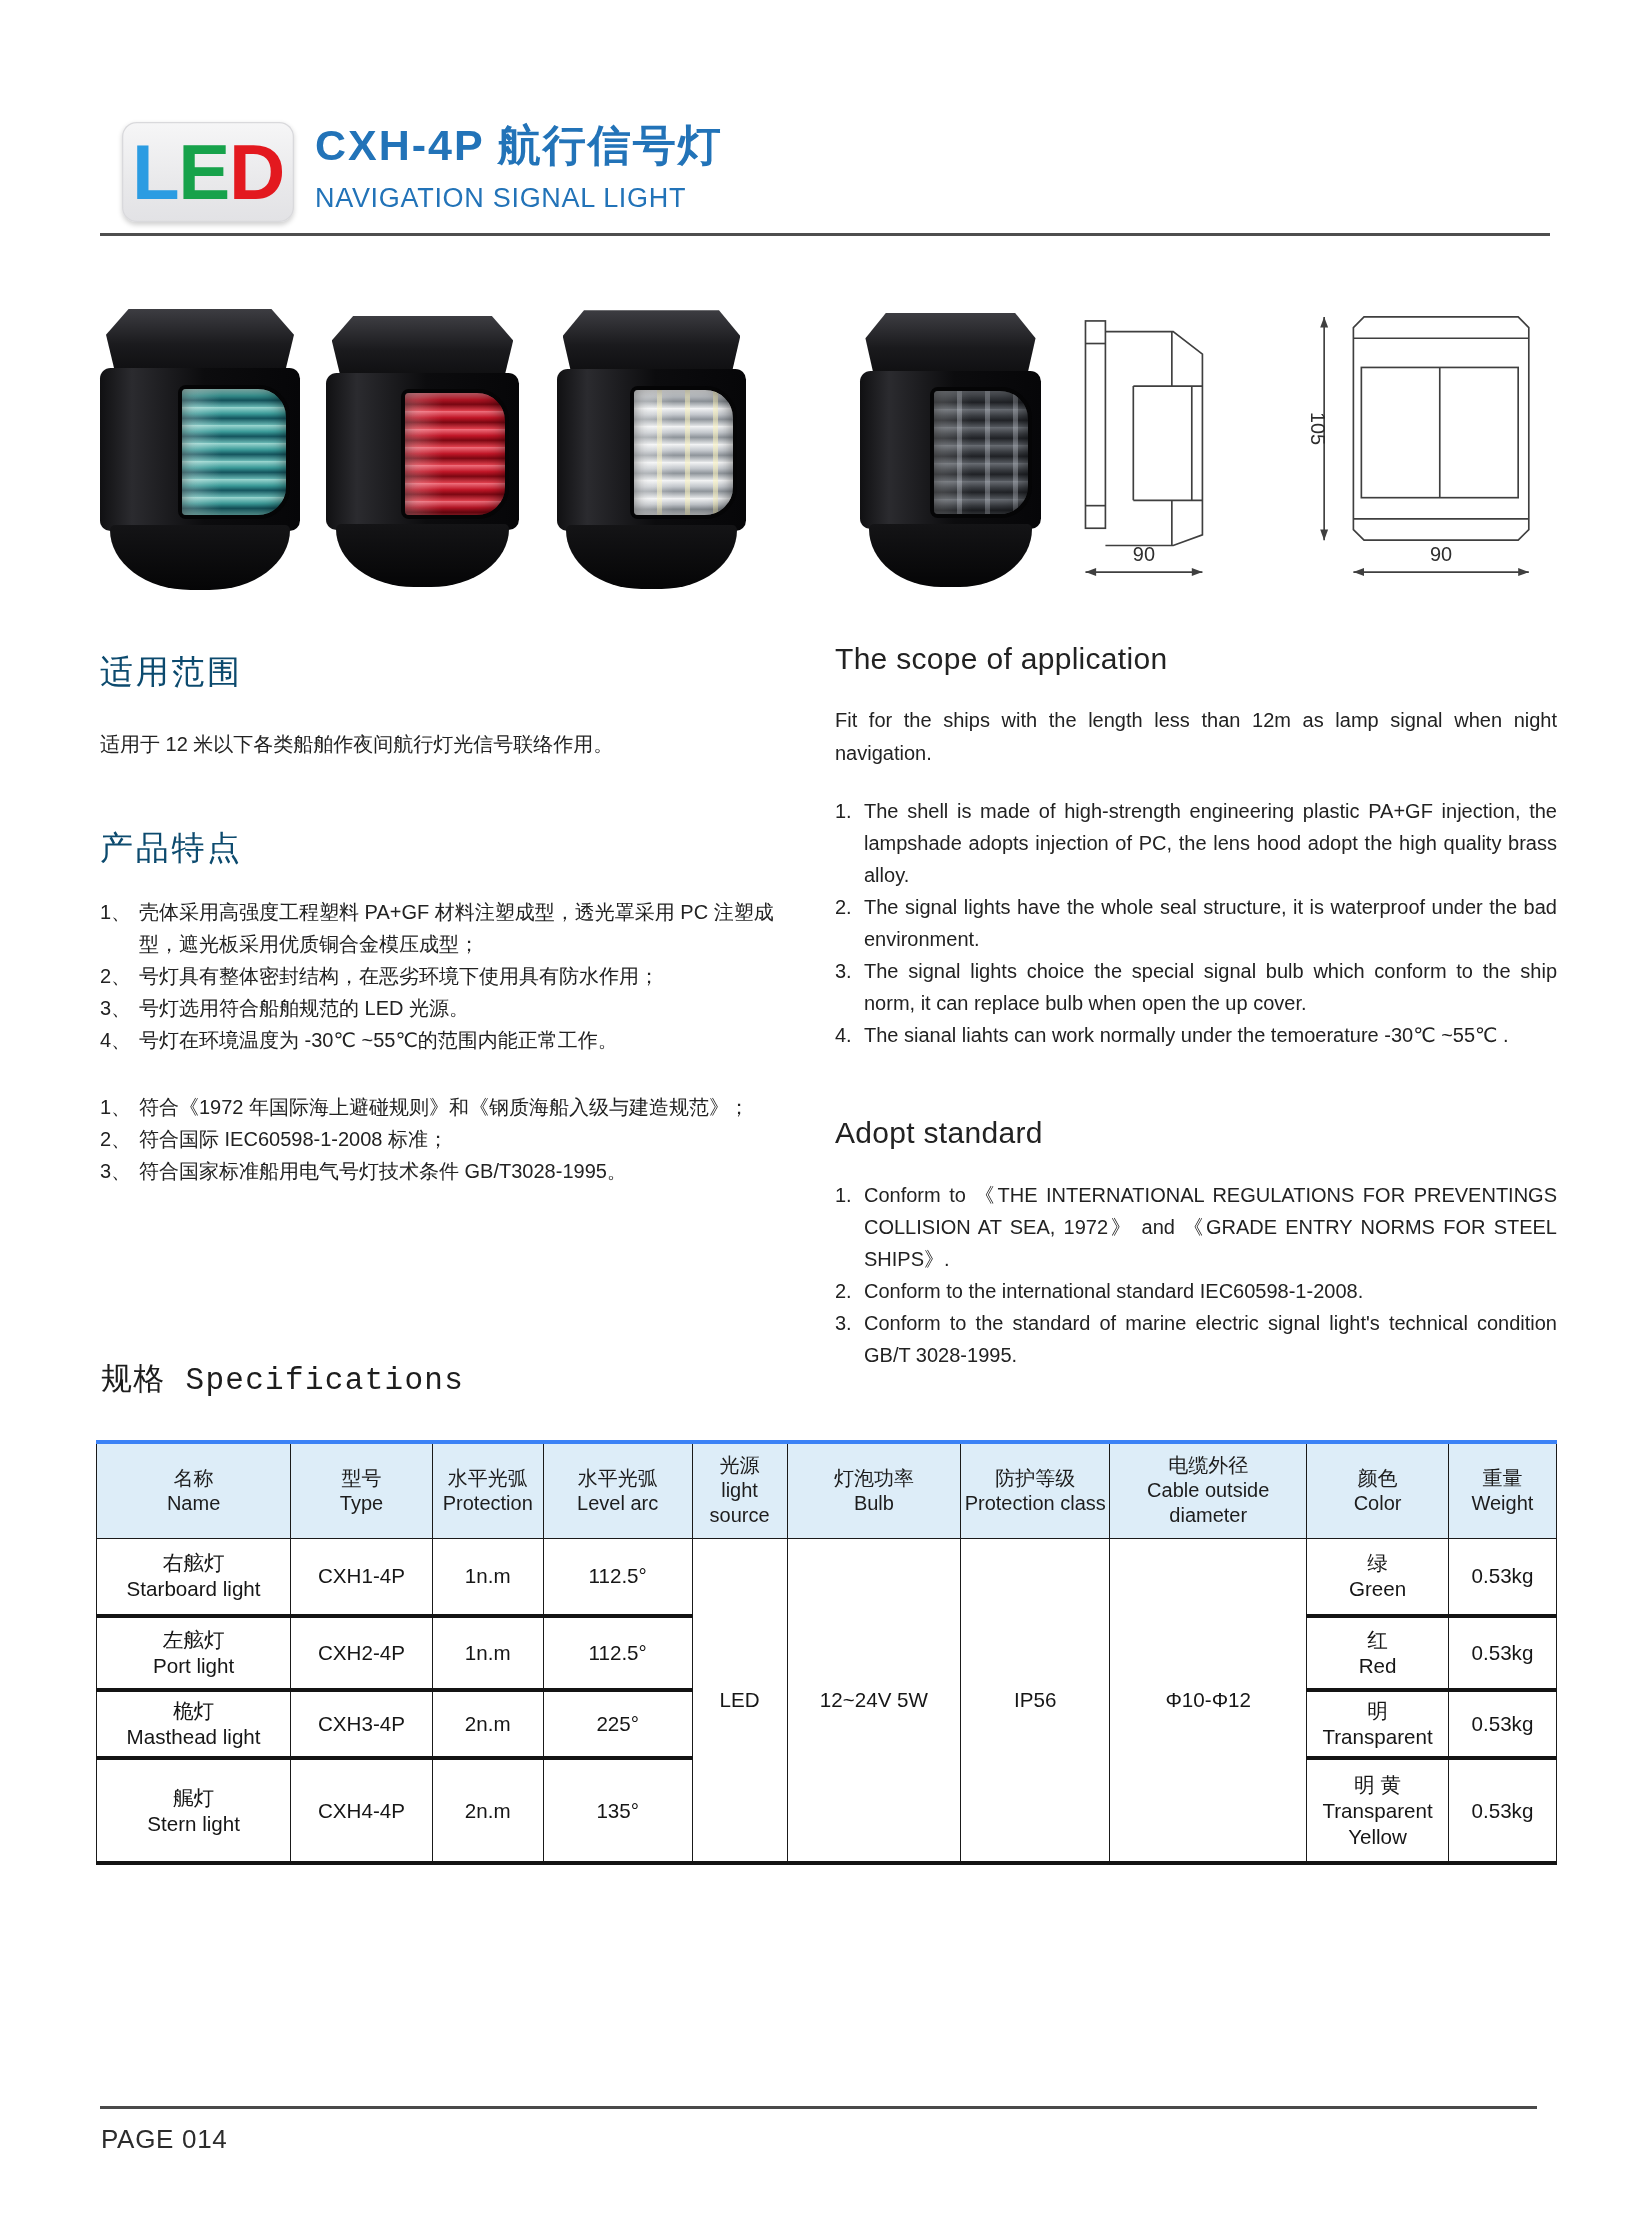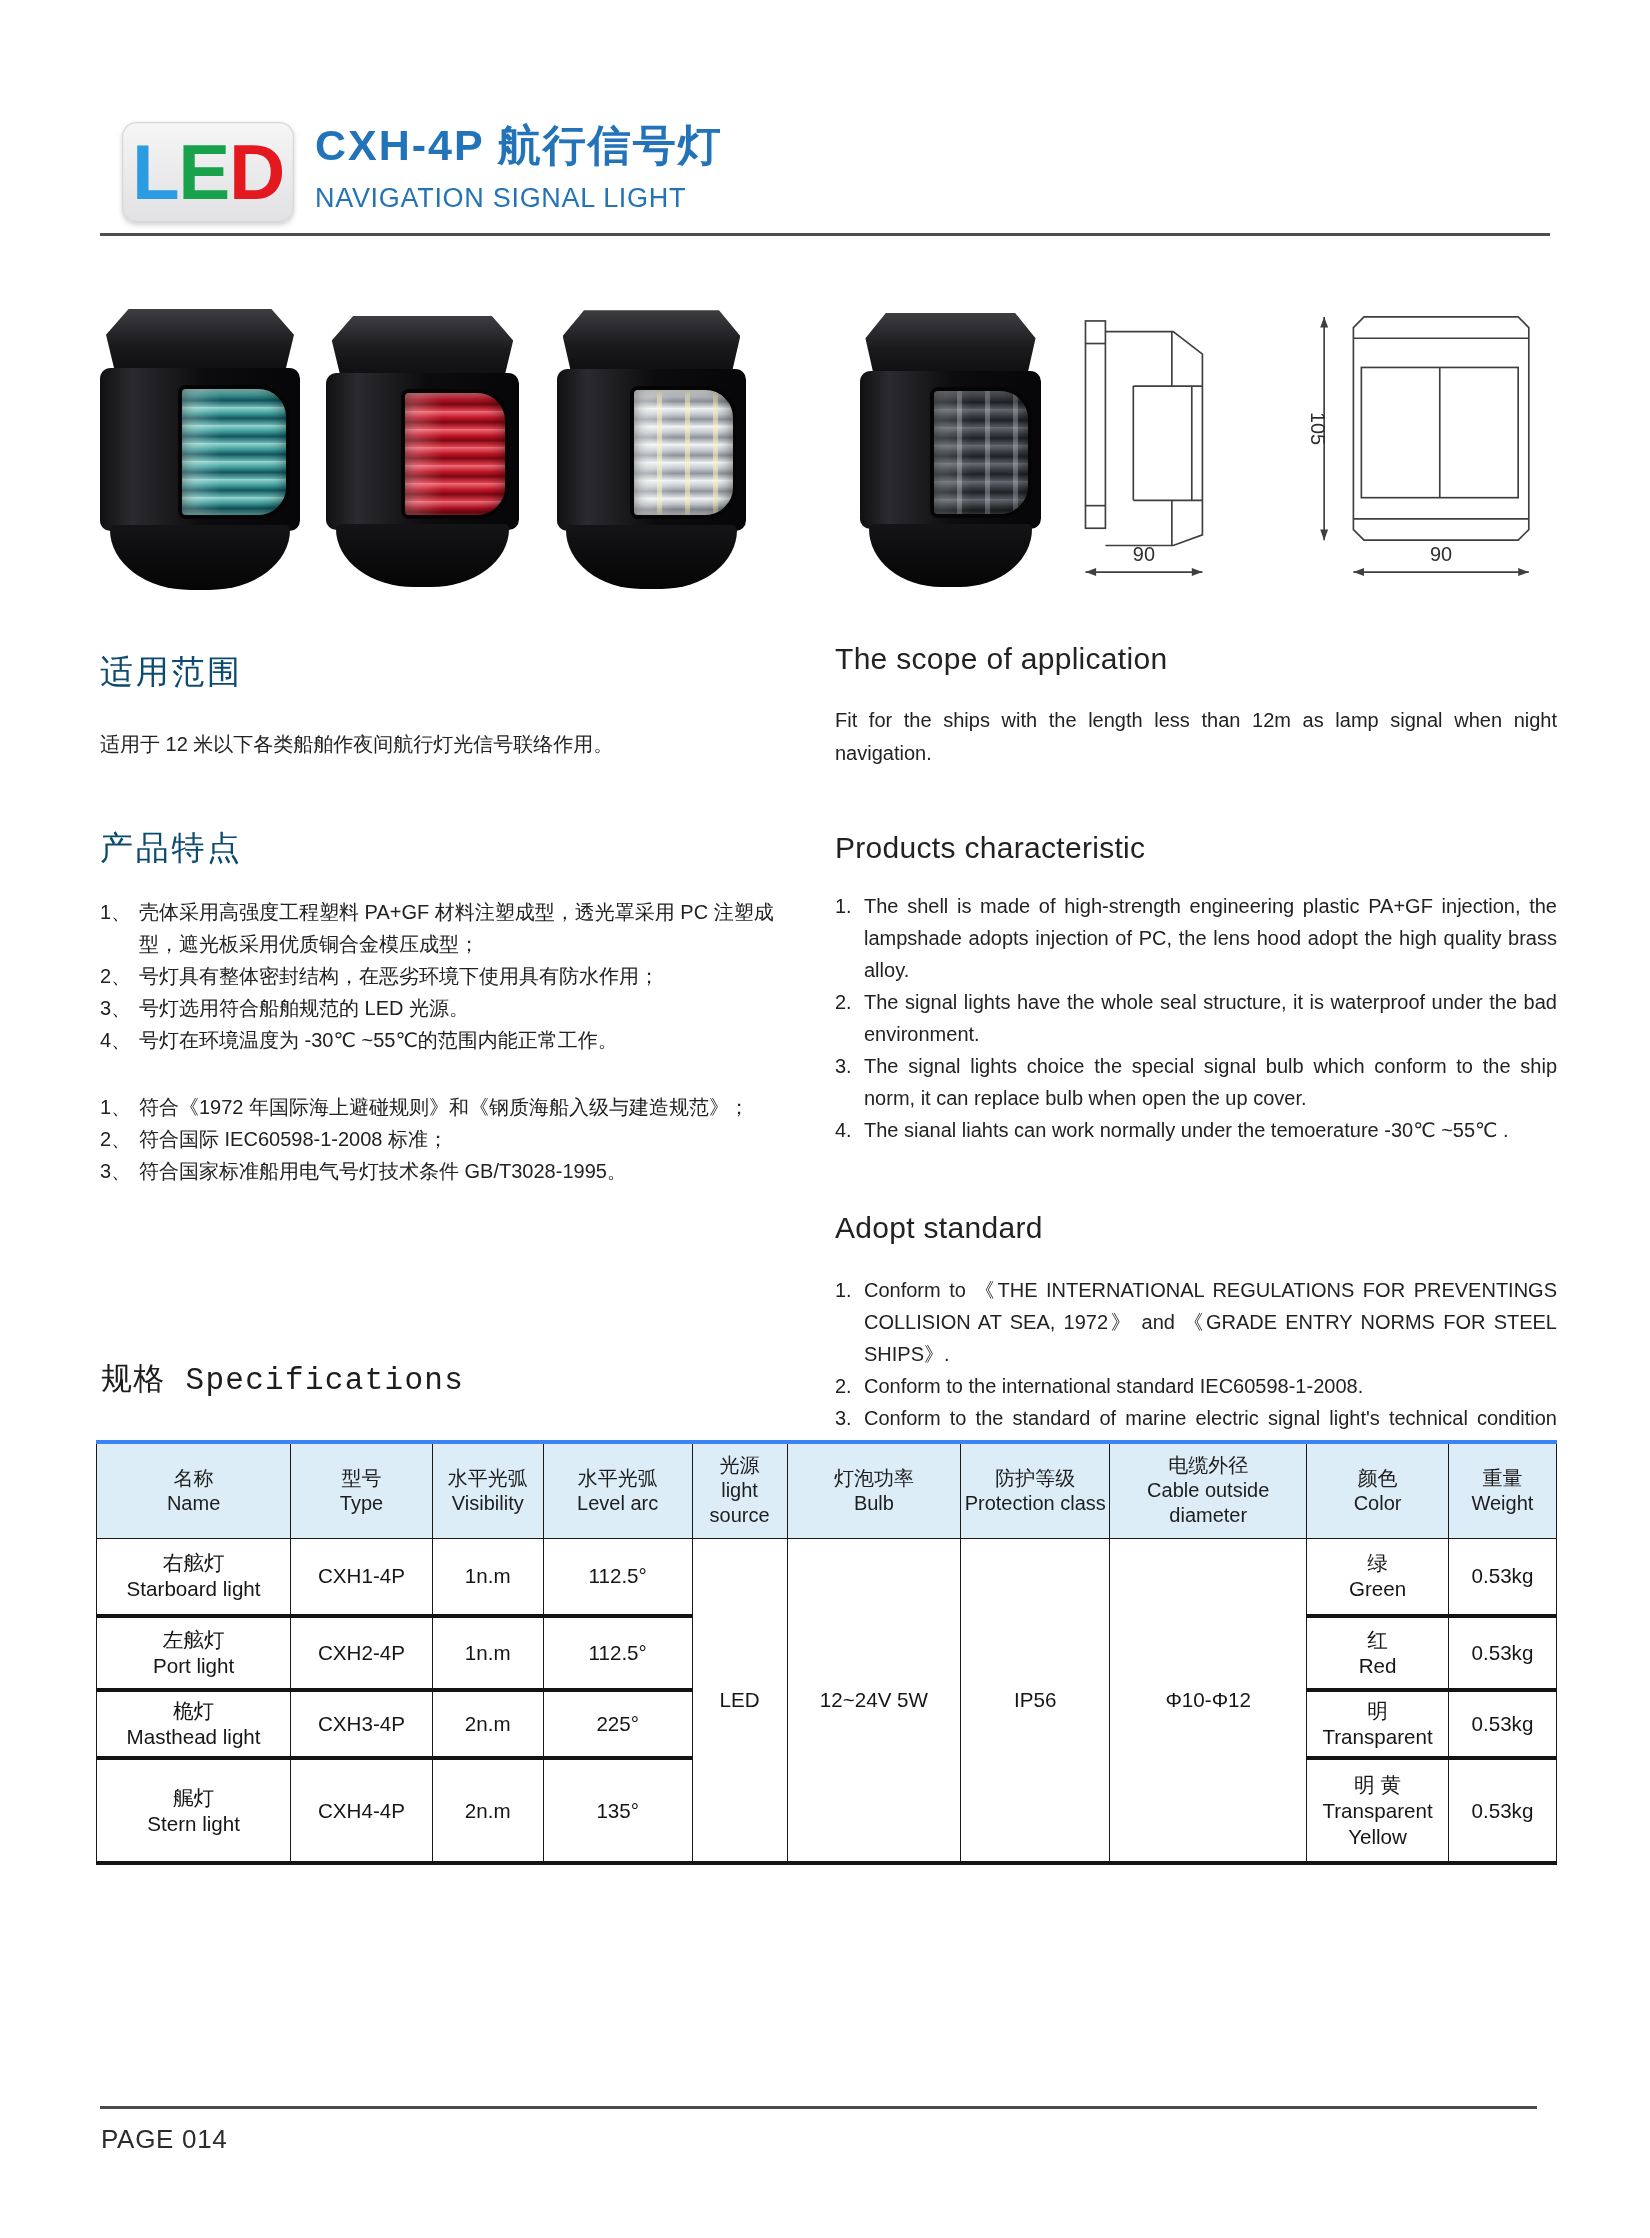--- a/index.html
+++ b/index.html
@@ -221,21 +221,20 @@
         <span class="num">3、</span>
         <span class="txt">符合国家标准船用电气号灯技术条件 GB/T3028-1995。</span>
       </div>
     </div>
   </div>
 
   <div class="col-right">
     <div class="h-en">The scope of application</div>
     <div class="body-text mt-scope-body-en">Fit for the ships with the length less than 12m as lamp signal when night navigation.</div>
 
-    <div class="h-en mt-features-en">Products characteristic</div>
     <div class="num-list">
       <div class="num-item en">
         <span class="num">1.</span>
         <span class="txt">The shell is made of high-strength engineering plastic PA+GF injection, the lampshade adopts injection of PC, the lens hood adopt the high quality brass alloy.</span>
       </div>
       <div class="num-item en">
         <span class="num">2.</span>
         <span class="txt">The signal lights have the whole seal structure, it is waterproof under the bad environment.</span>
       </div>
       <div class="num-item en">
@@ -286,21 +285,21 @@
         <th>
               <div>名称</div>
               <div>Name</div>
             </th>
         <th>
               <div>型号</div>
               <div>Type</div>
             </th>
         <th>
               <div>水平光弧</div>
-              <div>Visibility</div>
+              <div>Protection</div>
             </th>
         <th>
               <div>水平光弧</div>
               <div>Level arc</div>
             </th>
         <th>
               <div>光源</div>
               <div>light source</div>
             </th>
         <th>

